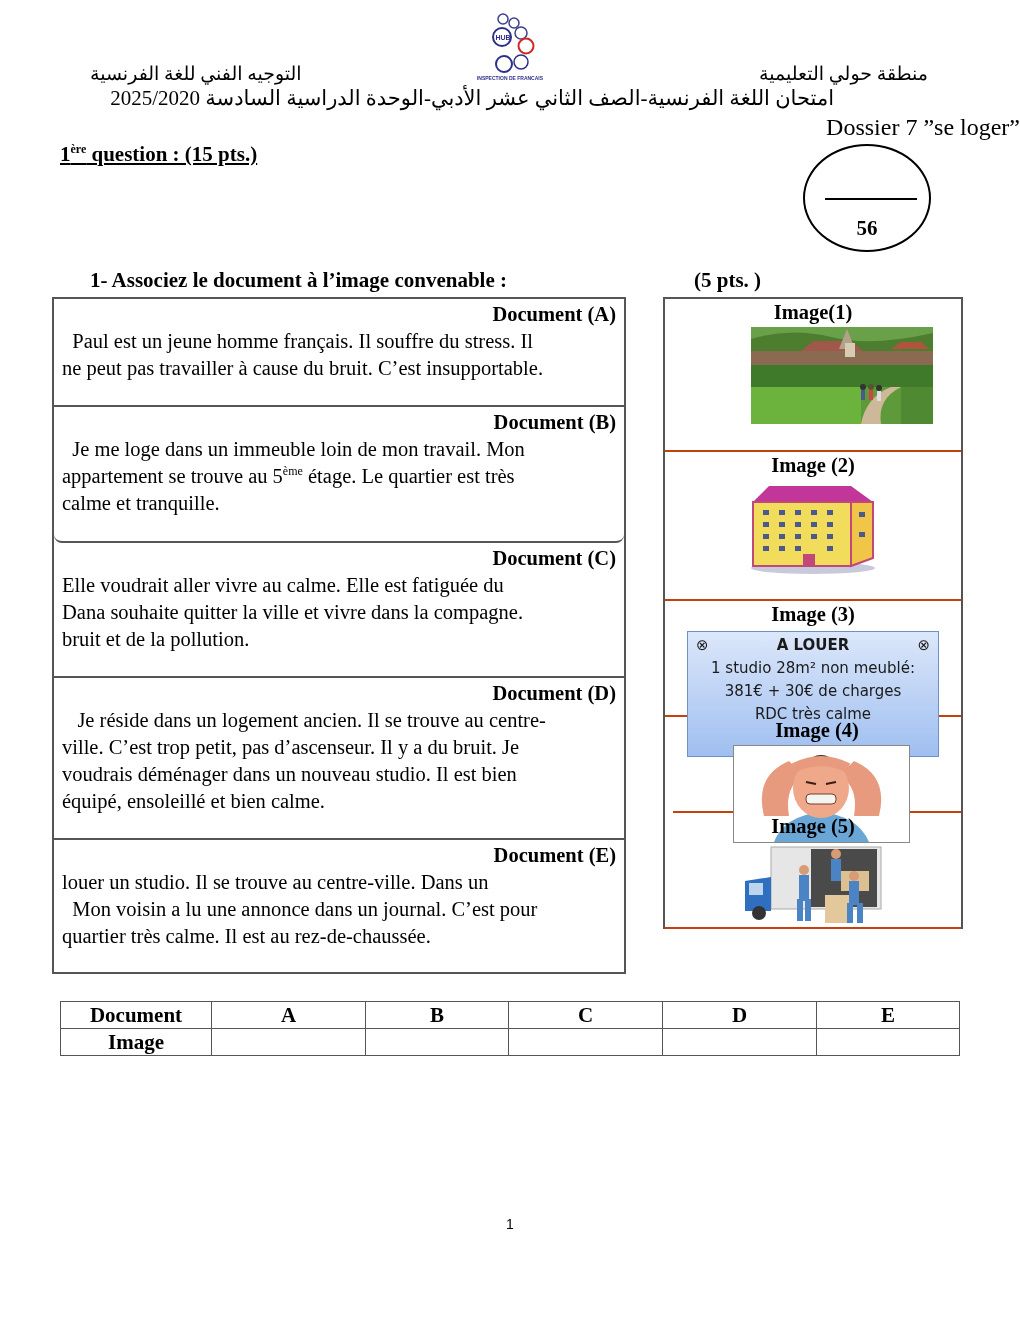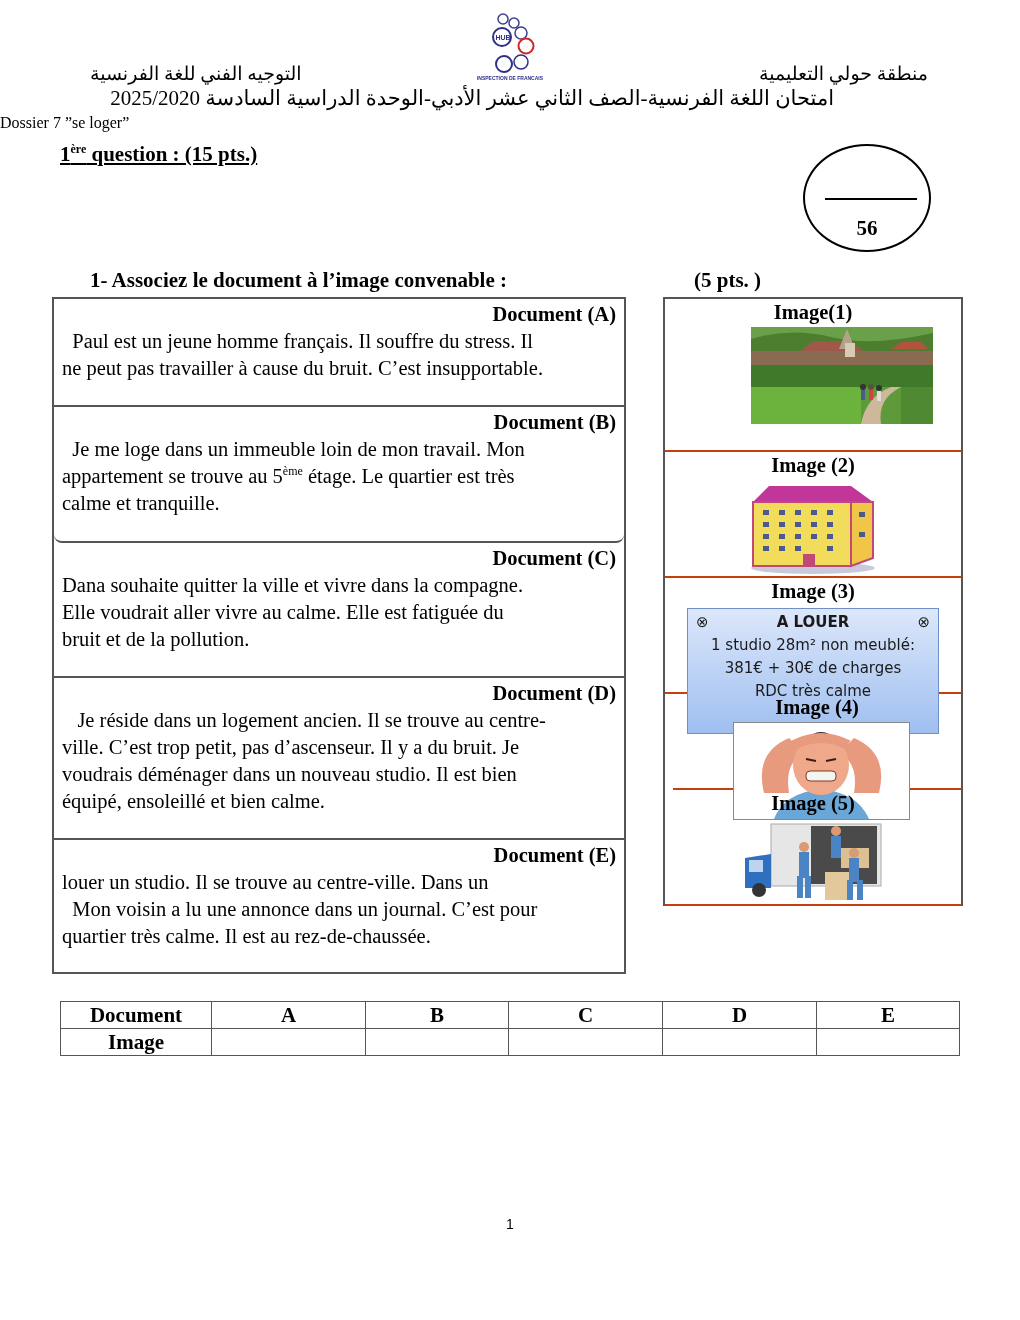--- a/index.html
+++ b/index.html
@@ -2,21 +2,21 @@
 <html><head>
 <meta charset="utf-8">
 <style>
   html, body { margin:0; padding:0; background:#ffffff; }
   body { width:1020px; height:1320px; position:relative; overflow:hidden;
          font-family:"Liberation Serif","DejaVu Serif",serif; color:#000; }
   .abs { position:absolute; }
   .hdr-ar { font-size:19px; direction:rtl; white-space:nowrap; }
   .logo { left:466px; top:12px; width:88px; height:70px; }
   .title-ar { left:186px; top:86px; width:648px; text-align:center; font-size:21px; direction:rtl; white-space:nowrap; }
-  .dossier { left:0; top:114px; width:1020px; text-align:left; font-size:16px; }
+  .dossier { left:0; top:114px; width:1020px; text-align:right; font-size:24px; }
   .q1 { left:60px; top:142px; font-size:21px; font-weight:bold; text-decoration:underline; }
   .q1 sup { font-size:12px; }
   .score { left:803px; top:144px; width:124px; height:104px; border:2px solid #000; border-radius:50%; }
   .score .line { position:absolute; left:20px; right:12px; top:52px; border-top:2px solid #000; }
   .score .den { position:absolute; left:0; right:0; top:70px; text-align:center; font-size:21px; font-weight:bold; }
   .sub-q { left:90px; top:268px; font-size:21px; font-weight:bold; }
   .sub-pts { left:694px; top:268px; font-size:21px; font-weight:bold; }
 
   .docs { left:52px; top:297px; width:570px; border:2px solid #555; border-bottom:none; }
   .doc { border-bottom:2px solid #555; padding:2px 8px 0 8px; font-size:20.5px; line-height:27px; box-sizing:border-box; }
@@ -78,22 +78,22 @@
     <div>ne peut pas travailler à cause du bruit. C’est insupportable.</div>
   </div>
   <div class="doc" style="height:136px;border-radius:8px;">
     <div class="h">Document (B)</div>
     <div>&nbsp; Je me loge dans un immeuble loin de mon travail. Mon</div>
     <div><span>appartement se trouve au 5</span><sup>ème</sup><span> étage. Le quartier est très</span></div>
     <div>calme et tranquille.</div>
   </div>
   <div class="doc" style="height:135px;">
     <div class="h">Document (C)</div>
+    <div>Elle voudrait aller vivre au calme. Elle est fatiguée du</div>
     <div>Dana souhaite quitter la ville et vivre dans la compagne.</div>
-    <div>Elle voudrait aller vivre au calme. Elle est fatiguée du</div>
     <div>bruit et de la pollution.</div>
   </div>
   <div class="doc" style="height:162px;font-family:Liberation Serif, serif;">
     <div class="h">Document (D)</div>
     <div>&nbsp;&nbsp; Je réside dans un logement ancien. Il se trouve au centre-</div>
     <div>ville. C’est trop petit, pas d’ascenseur. Il y a du bruit. Je</div>
     <div>voudrais déménager dans un nouveau studio. Il est bien</div>
     <div>équipé, ensoleillé et bien calme.</div>
   </div>
   <div class="doc" style="height:134px;">
@@ -125,21 +125,21 @@
         <circle cx="112" cy="60" r="3" fill="#333"></circle>
           <rect x="110" y="63" width="4" height="10" fill="#4a5a8a"></rect>
         <circle cx="120" cy="60" r="3" fill="#553"></circle>
           <rect x="118" y="63" width="4" height="10" fill="#c44"></rect>
         <circle cx="128" cy="61" r="3" fill="#333"></circle>
           <rect x="126" y="64" width="4" height="10" fill="#ddd"></rect>
       </svg>
     </div>
   </div>
 
-  <div class="imgcell" style="height:126px;">
+  <div class="imgcell" style="height:149px;">
     <div class="h">Image (2)</div>
     <div class="pic" style="left:76px; top:30px; width:145px; height:92px;">
       <svg width="145" height="92" viewBox="0 0 145 92">
         <ellipse cx="72" cy="86" rx="62" ry="6" fill="#c9c9dc"></ellipse>
         <polygon points="12,20 28,4 110,4 132,20" fill="#c2369a"></polygon>
         <rect x="12" y="20" width="98" height="64" fill="#f2dc5c" stroke="#c0497a" stroke-width="2"></rect>
         <polygon points="110,20 132,20 132,76 110,84" fill="#f0c548" stroke="#c0497a" stroke-width="2"></polygon>
         <g fill="#4a5a8a">
           <rect x="22" y="28" width="6" height="5"></rect>
             <rect x="38" y="28" width="6" height="5"></rect>

